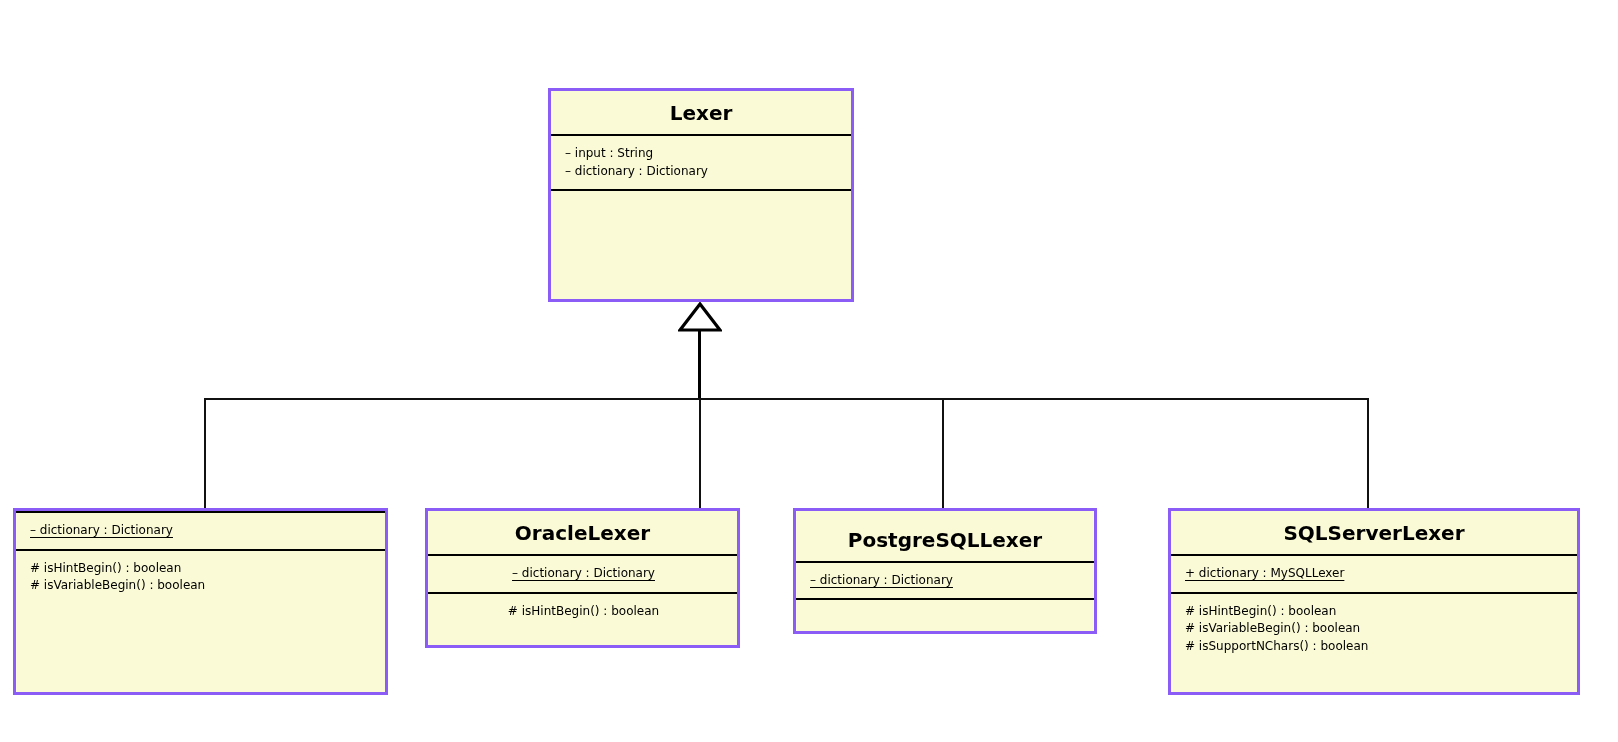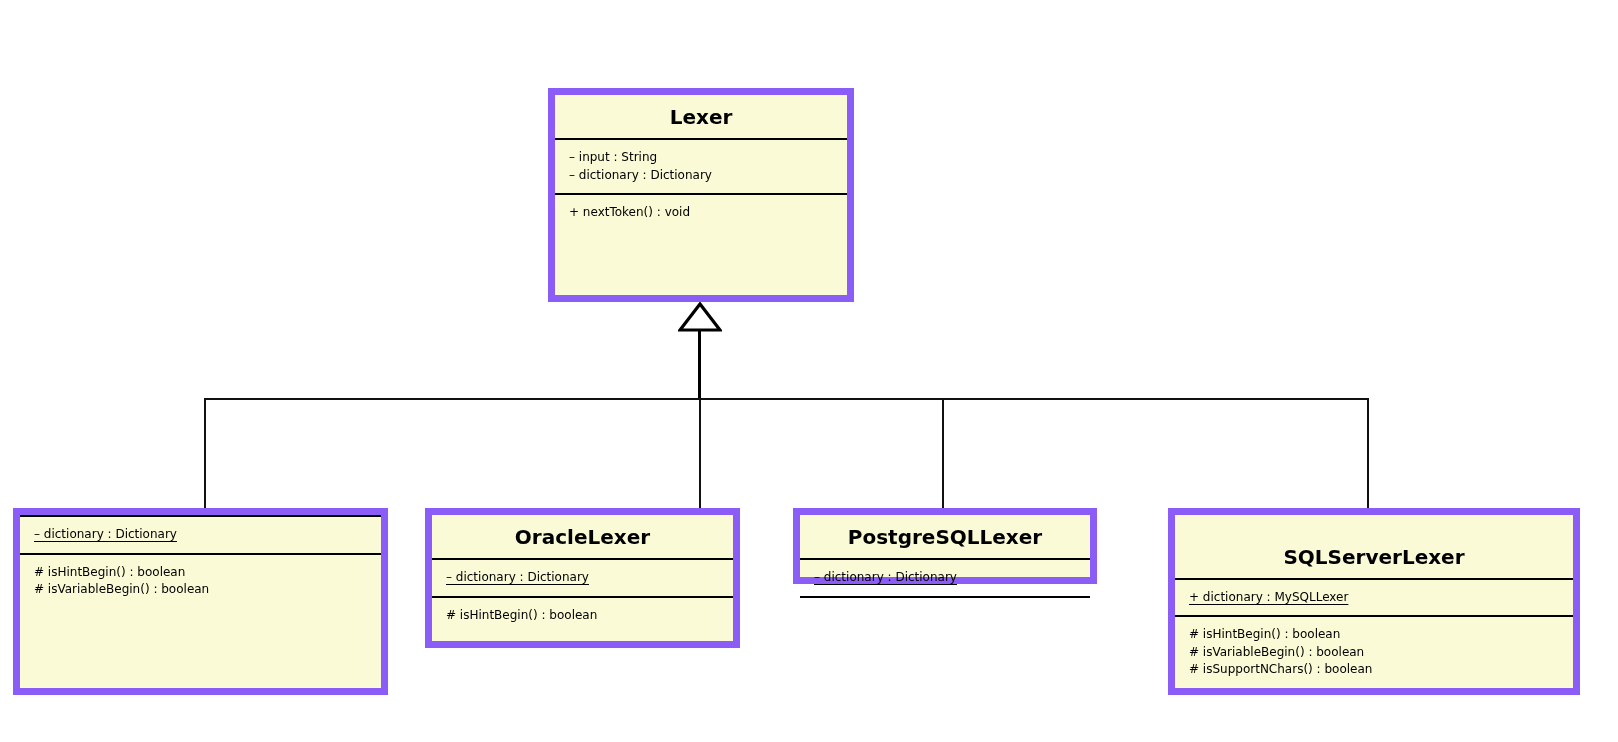--- a/index.html
+++ b/index.html
@@ -15,21 +15,21 @@
     background: #ffffff;
     font-family: "DejaVu Sans", "Liberation Sans", sans-serif;
     overflow: hidden;
   }
 
   
   .uml-class {
     position: absolute;
     box-sizing: border-box;
     background: #fafad6;
-    border: 7px solid #8b5cf6;
+    border: 3px solid #8b5cf6;
     display: flex;
     flex-direction: column;
   }
   .uml-class .cls-name {
     font-weight: bold;
     font-size: 20px;
     color: #000000;
     text-align: center;
     line-height: 1;
     padding: 12px 8px 11px 8px;
@@ -100,60 +100,57 @@
   </svg>
 
   <div class="uml-class" style="left:548px; top:88px; width:306px; height:214px;">
     <div class="cls-name">Lexer</div>
     <div class="divider"></div>
     <div class="compartment">
       <div class="member">– input : String</div>
       <div class="member">– dictionary : Dictionary</div>
     </div>
     <div class="divider"></div>
-    <div class="compartment">
-      <div class="member">+ nextToken() : void</div>
-    </div>
   </div>
 
   <div class="uml-class" style="left:13px; top:508px; width:375px; height:187px;">
     <div class="divider"></div>
     <div class="compartment">
       <div class="member static">– dictionary : Dictionary</div>
     </div>
     <div class="divider"></div>
     <div class="compartment">
       <div class="member"># isHintBegin() : boolean</div>
       <div class="member"># isVariableBegin() : boolean</div>
     </div>
   </div>
 
-  <div class="uml-class" style="left:425px; top:508px; width:315px; height:140px;">
+  <div class="uml-class" style="left:425px; top:508px; width:315px; height:140px;align-items:center;">
     <div class="cls-name">OracleLexer</div>
     <div class="divider"></div>
     <div class="compartment">
       <div class="member static">– dictionary : Dictionary</div>
     </div>
     <div class="divider"></div>
     <div class="compartment">
       <div class="member"># isHintBegin() : boolean</div>
     </div>
   </div>
 
-  <div class="uml-class" style="left:793px; top:508px; width:304px; height:76px;">
+  <div class="uml-class" style="left:793px; top:508px; width:304px; height:126px;justify-content:center;">
     <div class="cls-name">PostgreSQLLexer</div>
     <div class="divider"></div>
     <div class="compartment">
       <div class="member static">– dictionary : Dictionary</div>
     </div>
     <div class="divider"></div>
     <div class="compartment empty"></div>
   </div>
 
-  <div class="uml-class" style="left:1168px; top:508px; width:412px; height:187px;justify-content:flex-end;">
+  <div class="uml-class" style="left:1168px; top:508px; width:412px; height:187px;">
     <div class="cls-name">SQLServerLexer</div>
     <div class="divider"></div>
     <div class="compartment">
       <div class="member static">+ dictionary : MySQLLexer</div>
     </div>
     <div class="divider"></div>
     <div class="compartment">
       <div class="member"># isHintBegin() : boolean</div>
       <div class="member"># isVariableBegin() : boolean</div>
       <div class="member"># isSupportNChars() : boolean</div>

